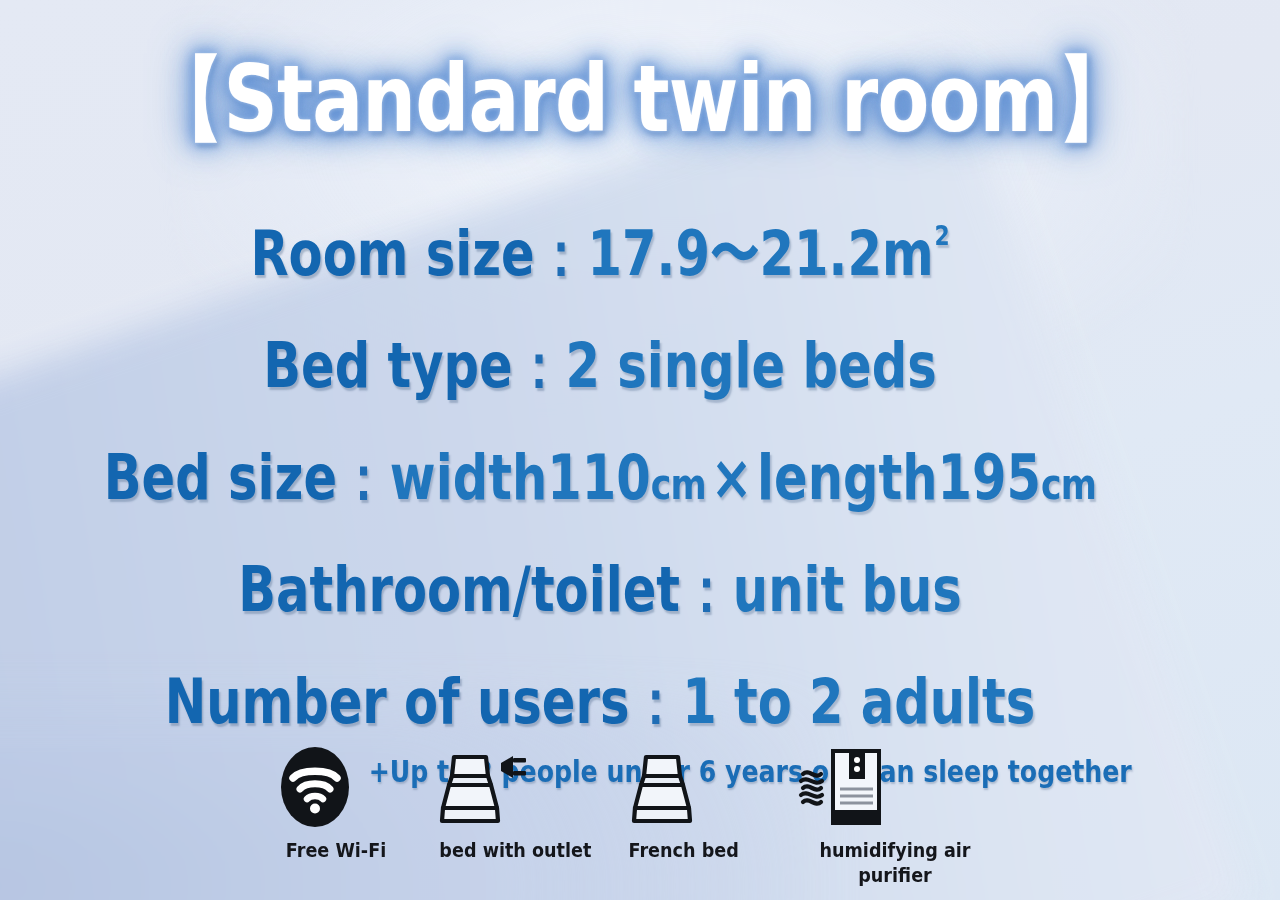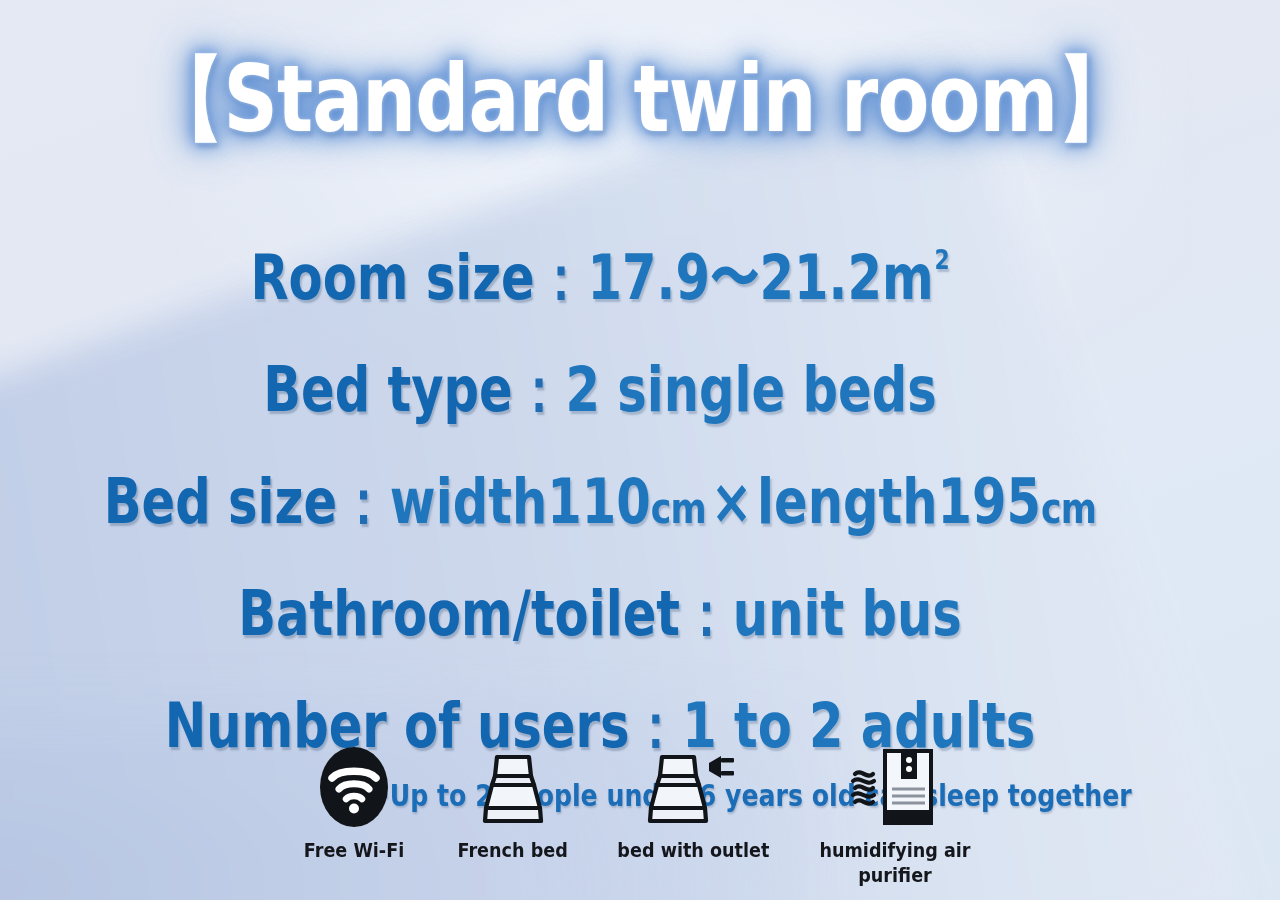--- a/index.html
+++ b/index.html
@@ -79,21 +79,21 @@
       0 0 10px #7ea6dd,
       0 0 18px #5d8ed3,
       0 0 30px #4c82cd,
       0 0 48px rgba(60,118,195,0.75),
       3px 4px 5px rgba(90,110,140,0.45);
   }
 
   
   .specs {
     position: absolute;
-    top: 236px;
+    top: 212px;
     left: 0;
     width: 1200px;
     text-align: center;
   }
   .spec-row {
     display: flex;
     align-items: baseline;
     justify-content: center;
     white-space: nowrap;
     font-family: "DejaVu Sans", "Liberation Sans", sans-serif;
@@ -161,21 +161,21 @@
     width: 1280px;
     display: flex;
     justify-content: center;
     align-items: flex-start;
     gap: 0;
   }
   .amenity {
     width: 172px;
     display: flex;
     flex-direction: column;
-    align-items: center;
+    align-items: flex-start;
   }
   .amenity .glyph {
     height: 90px;
     display: flex;
     align-items: center;
     justify-content: center;
   }
   .amenity .cap {
     margin-top: 6px;
     font-family: "DejaVu Sans", "Liberation Sans", sans-serif;
@@ -256,51 +256,51 @@
           <ellipse cx="36" cy="42" rx="34" ry="40" fill="#111418"></ellipse>
           <path d="M14 33 C22 24, 50 24, 58 33" stroke="#ffffff" stroke-width="7.5" fill="none" stroke-linecap="round"></path>
           <path d="M21 44 C27 37, 45 37, 51 44" stroke="#ffffff" stroke-width="7" fill="none" stroke-linecap="round"></path>
           <path d="M28 54 C31.5 50, 40.5 50, 44 54" stroke="#ffffff" stroke-width="6.5" fill="none" stroke-linecap="round"></path>
           <circle cx="36" cy="63.5" r="5" fill="#ffffff"></circle>
         </svg>
       </div>
       <div class="cap">Free Wi-Fi</div>
     </div>
 
+    <div class="amenity am-outlet">
+      <div class="glyph">
+        <svg width="112" height="84" viewBox="0 0 112 84" aria-hidden="true">
+          <g fill="none" stroke="#111418" stroke-width="4.2" stroke-linejoin="round">
+            <path d="M25 12 H57 L59 31 H23 Z" fill="#f2f5fa"></path>
+            <path d="M23 31 H59 L62 40 H20 Z" fill="#e9eef6"></path>
+            <path d="M20 40 H62 L68 63 H14 Z" fill="#f2f5fa"></path>
+            <path d="M14 63 H68 L69 76 H13 Z" fill="#eef2f8"></path>
+          </g>
+          <g fill="#111418">
+            <path d="M72 18 L84 11 L84 33 L72 26 Z"></path>
+            <rect x="84" y="13" width="13" height="4.5" rx="1"></rect>
+            <rect x="84" y="26" width="13" height="4.5" rx="1"></rect>
+          </g>
+        </svg>
+      </div>
+      <div class="cap">bed with outlet</div>
+    </div>
+
     <div class="amenity am-french">
       <div class="glyph">
         <svg width="82" height="84" viewBox="0 0 82 84" aria-hidden="true">
           <g fill="none" stroke="#111418" stroke-width="4.2" stroke-linejoin="round">
             <path d="M25 12 H57 L59 31 H23 Z" fill="#f2f5fa"></path>
             <path d="M23 31 H59 L62 40 H20 Z" fill="#e9eef6"></path>
             <path d="M20 40 H62 L68 63 H14 Z" fill="#f2f5fa"></path>
             <path d="M14 63 H68 L69 76 H13 Z" fill="#eef2f8"></path>
           </g>
         </svg>
       </div>
       <div class="cap">French bed</div>
-    </div>
-
-    <div class="amenity am-outlet">
-      <div class="glyph">
-        <svg width="112" height="84" viewBox="0 0 112 84" aria-hidden="true">
-          <g fill="none" stroke="#111418" stroke-width="4.2" stroke-linejoin="round">
-            <path d="M25 12 H57 L59 31 H23 Z" fill="#f2f5fa"></path>
-            <path d="M23 31 H59 L62 40 H20 Z" fill="#e9eef6"></path>
-            <path d="M20 40 H62 L68 63 H14 Z" fill="#f2f5fa"></path>
-            <path d="M14 63 H68 L69 76 H13 Z" fill="#eef2f8"></path>
-          </g>
-          <g fill="#111418">
-            <path d="M72 18 L84 11 L84 33 L72 26 Z"></path>
-            <rect x="84" y="13" width="13" height="4.5" rx="1"></rect>
-            <rect x="84" y="26" width="13" height="4.5" rx="1"></rect>
-          </g>
-        </svg>
-      </div>
-      <div class="cap">bed with outlet</div>
     </div>
 
 
     <div class="amenity am-air">
       <div class="glyph">
         <svg width="108" height="86" viewBox="0 0 108 86" aria-hidden="true">
           <g>
             <path d="M14 30 C20 24, 26 36, 32 30" fill="none" stroke="#111418" stroke-width="4.2" stroke-linecap="round"></path>
             <path d="M14 44 C20 38, 26 50, 32 44" fill="none" stroke="#111418" stroke-width="4.2" stroke-linecap="round"></path>
             <path d="M14 58 C20 52, 26 64, 32 58" fill="none" stroke="#111418" stroke-width="4.2" stroke-linecap="round"></path>

